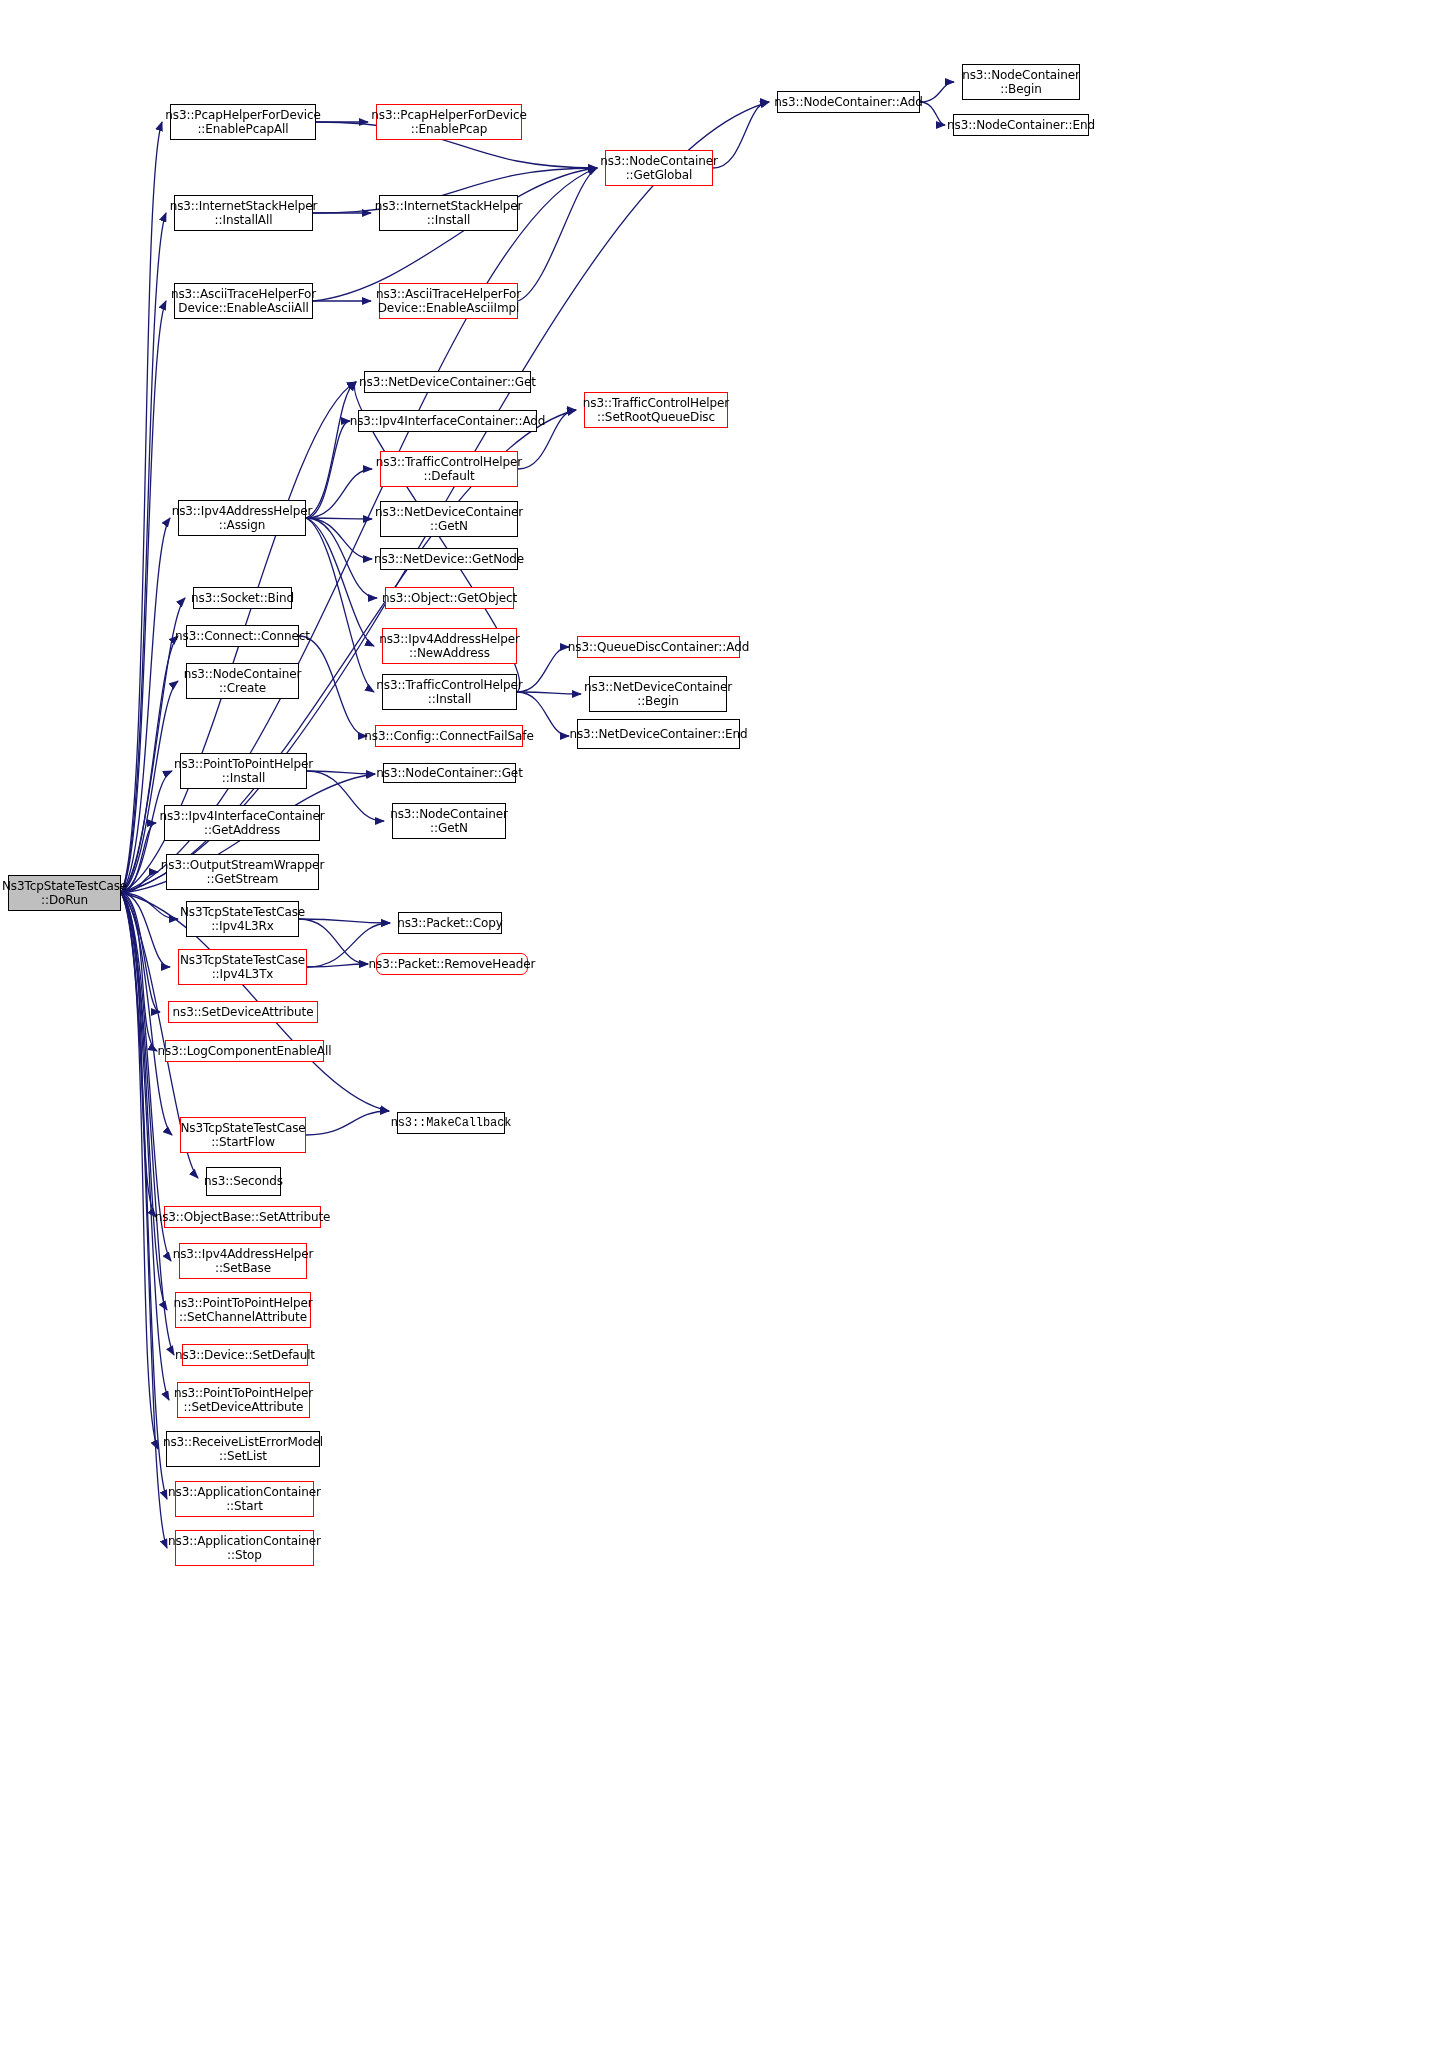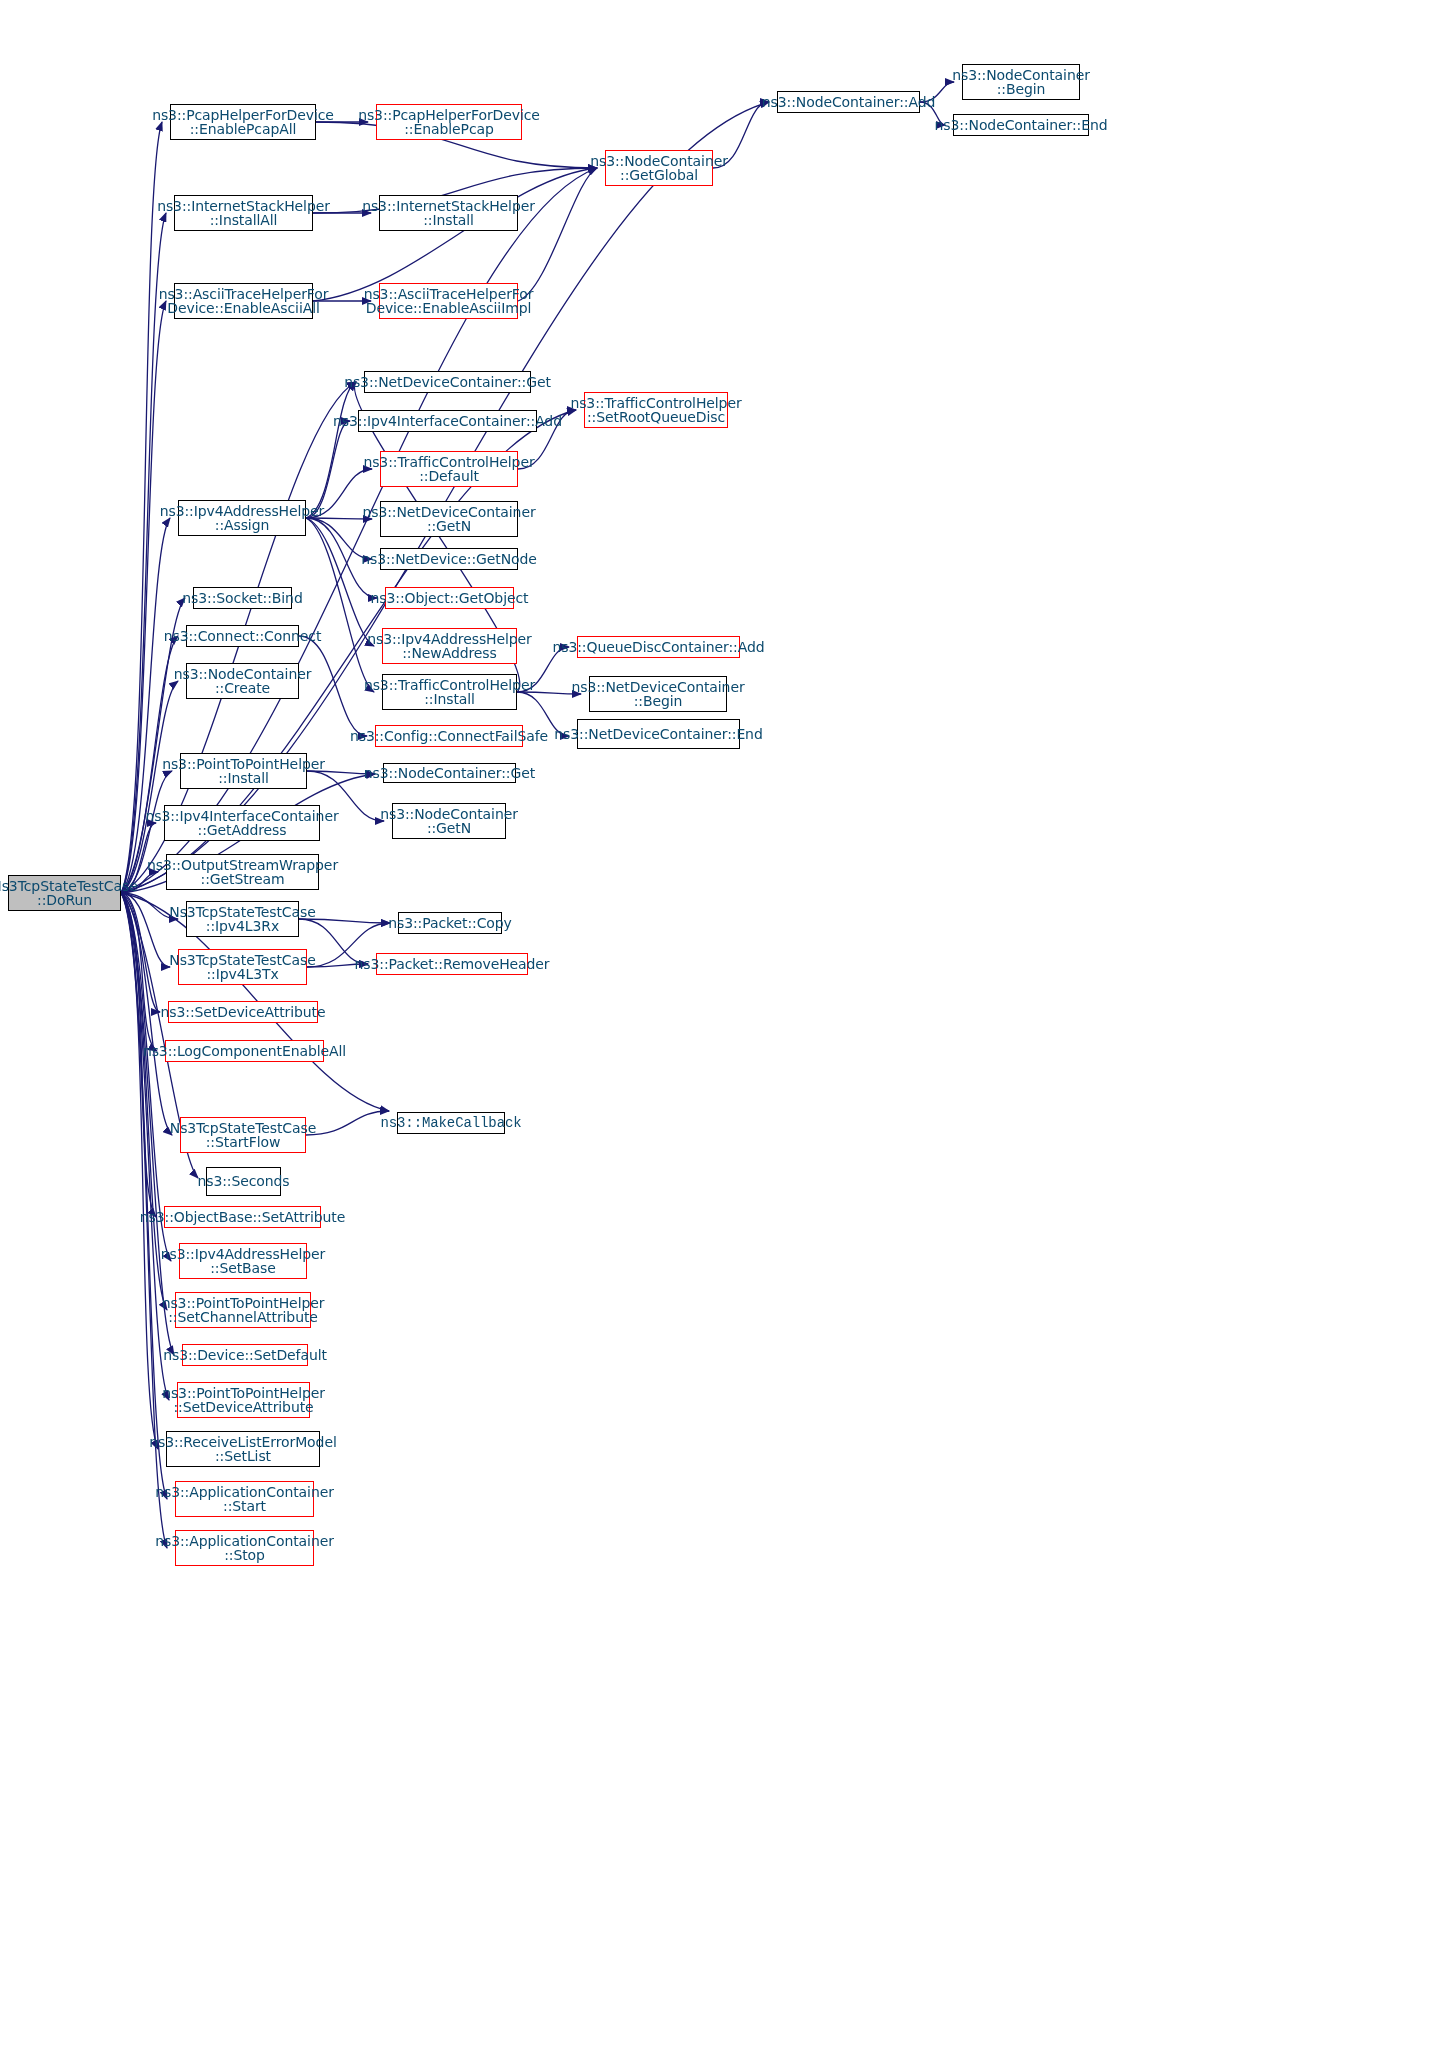--- a/index.html
+++ b/index.html
@@ -1,21 +1,21 @@
 <!DOCTYPE html>
 <html><head>
 <meta charset="utf-8">
 <style>
   html,body{margin:0;padding:0;background:#ffffff;}
   body{font-family:"DejaVu Sans","Liberation Sans",sans-serif;}
   #graph{position:relative;width:1445px;height:2067px;background:#ffffff;overflow:hidden;}
   svg.edges{position:absolute;left:0;top:0;width:1445px;height:2067px;pointer-events:none;}
   .node{position:absolute;box-sizing:border-box;border:1px solid #000000;background:#ffffff;
         display:flex;align-items:center;justify-content:center;text-align:center;
-        font-size:14px;line-height:14.2px;color:#0c4a6e;letter-spacing:-0.1px;
+        font-size:12px;line-height:14.2px;color:#000000;letter-spacing:-0.1px;
         padding:1px 3px;}
   .node.red{border-color:#ff0000;}
   .node.root{background:#bfbfbf;border-color:#000000;}
   .node span{display:block;white-space:pre-line;}
 </style>
 </head>
 <body>
 
 <div id="graph">
   <svg class="edges" viewBox="0 0 1445 2067">
@@ -213,21 +213,21 @@
         <span>Ns3TcpStateTestCase
 ::Ipv4L3Rx</span>
       </div>
       <div class="node" style="left: 398px; top: 912px; width: 104px; height: 22px;">
         <span>ns3::Packet::Copy</span>
       </div>
       <div class="node red" style="left: 178px; top: 949px; width: 129px; height: 36px;">
         <span>Ns3TcpStateTestCase
 ::Ipv4L3Tx</span>
       </div>
-      <div class="node red" style="left: 376px; top: 953px; width: 152px; height: 22px;">
+      <div class="node red" style="left: 376px; top: 953px; width: 152px; height: 22px; border-radius: 7px;">
         <span>ns3::Packet::RemoveHeader</span>
       </div>
       <div class="node red" style="left: 168px; top: 1001px; width: 150px; height: 22px;">
         <span>ns3::SetDeviceAttribute</span>
       </div>
       <div class="node red" style="left: 165px; top: 1040px; width: 159px; height: 22px;">
         <span>ns3::LogComponentEnableAll</span>
       </div>
       <div class="node" style="left: 397px; top: 1112px; width: 108px; height: 22px; font-family: Liberation Mono, monospace;">
         <span>ns3::MakeCallback</span>

